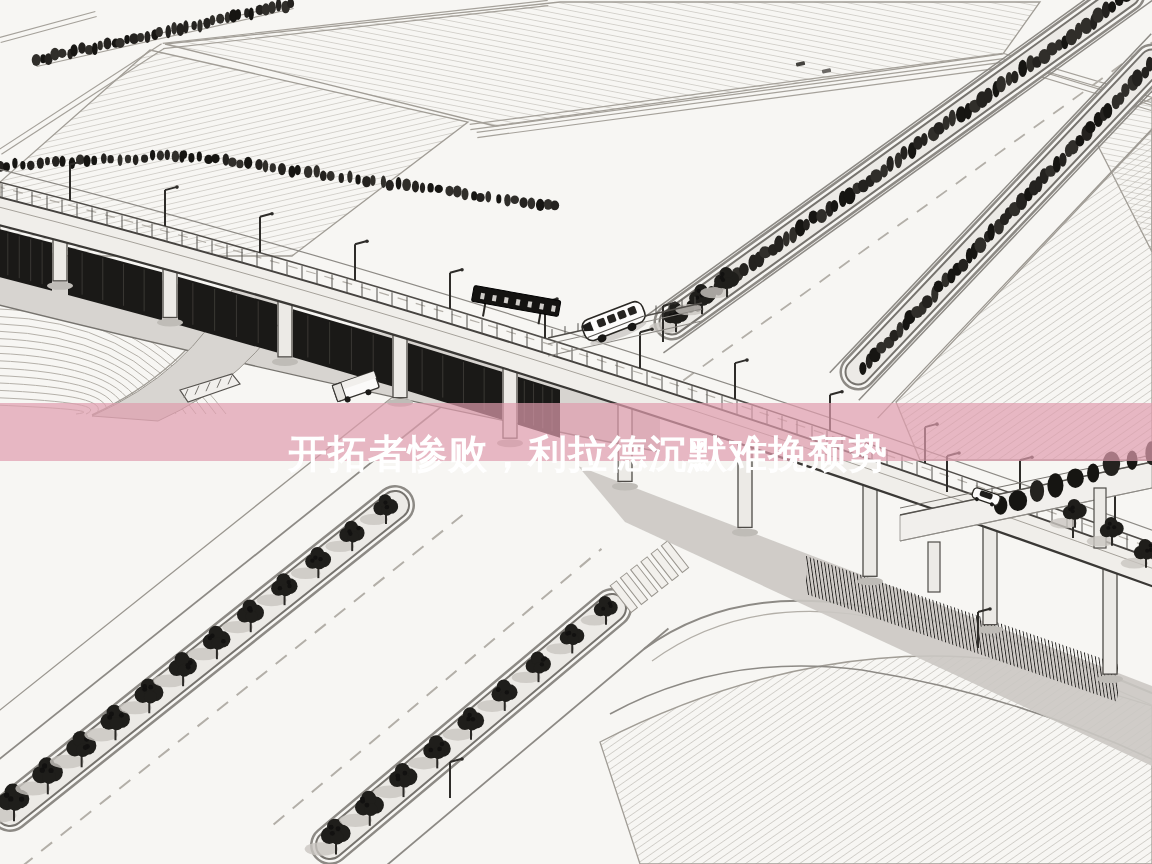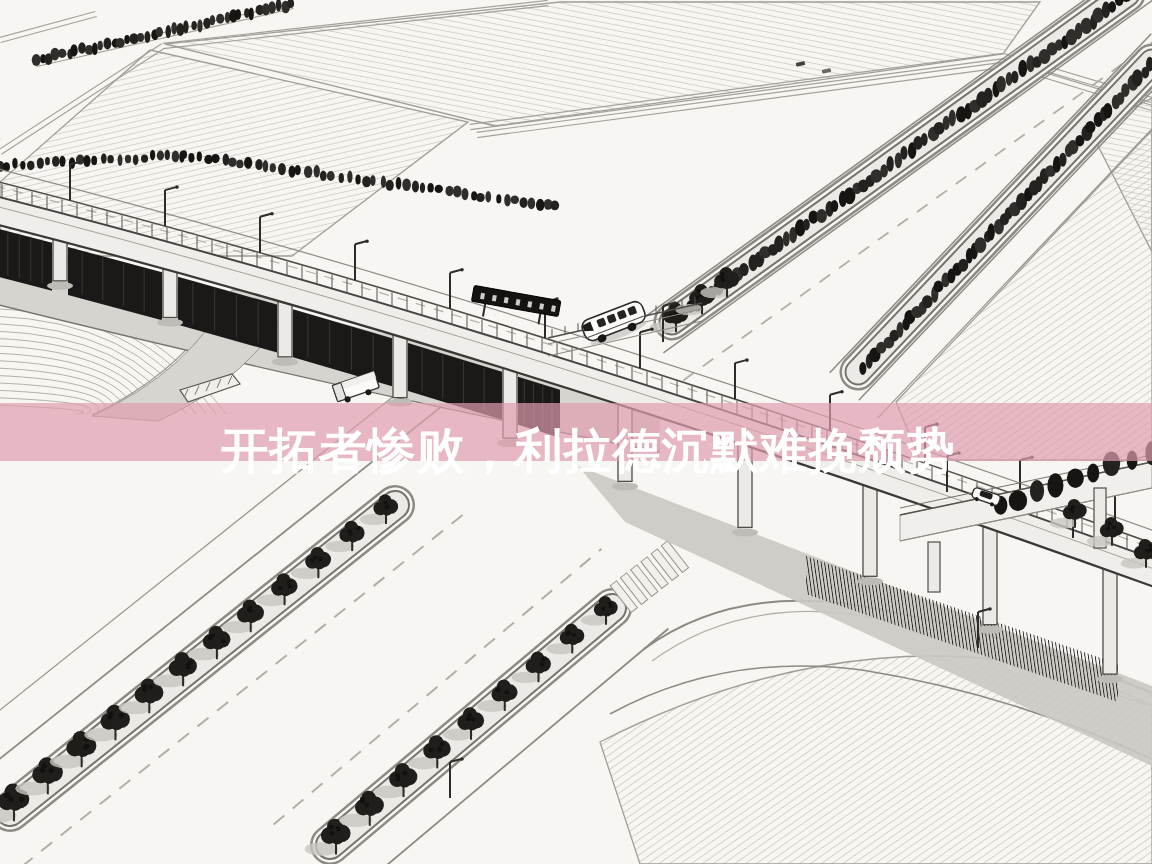--- a/index.html
+++ b/index.html
@@ -1,20 +1,20 @@
 <!DOCTYPE html>
 <html><head>
 <meta charset="utf-8">
 <style>
   html,body{margin:0;padding:0;background:#dcd9d5;}
   .stage{position:relative;width:1152px;height:864px;background:#f7f6f3;overflow:hidden;}
   .stage svg{position:absolute;left:0;top:0;}
   .banner{position:absolute;left:0;top:403px;width:1152px;height:58px;
           background:rgba(224,157,174,0.70);display:flex;align-items:center;justify-content:center;z-index:5;}
-  .banner-title{font-family:Liberation Mono, monospace;font-weight:700;font-size:48px;line-height:58px;
+  .banner-title{font-family:Liberation Sans, sans-serif;font-weight:700;font-size:39px;line-height:58px;
           color:#ffffff;letter-spacing:1px;white-space:nowrap;transform:translateX(12px);margin-top:44px;}
 </style>
 </head>
 <body>
 
 <div class="stage">
   <svg id="scene" width="1152" height="864" viewBox="0 0 1152 864" role="img" aria-label="Black-and-white aerial line-art illustration of a multi-level highway interchange: an elevated viaduct with lamp posts and guardrails, tree-lined boulevards and avenues, hatched farm fields, a shuttle bus, a box truck, a car and an overhead sign gantry.">
       <defs>
         <pattern id="hA" width="5.5" height="8" patternUnits="userSpaceOnUse" patternTransform="rotate(77)">
           <line x1="0" y1="0" x2="0" y2="8" stroke="#b5b1aa" stroke-width="1"></line>

